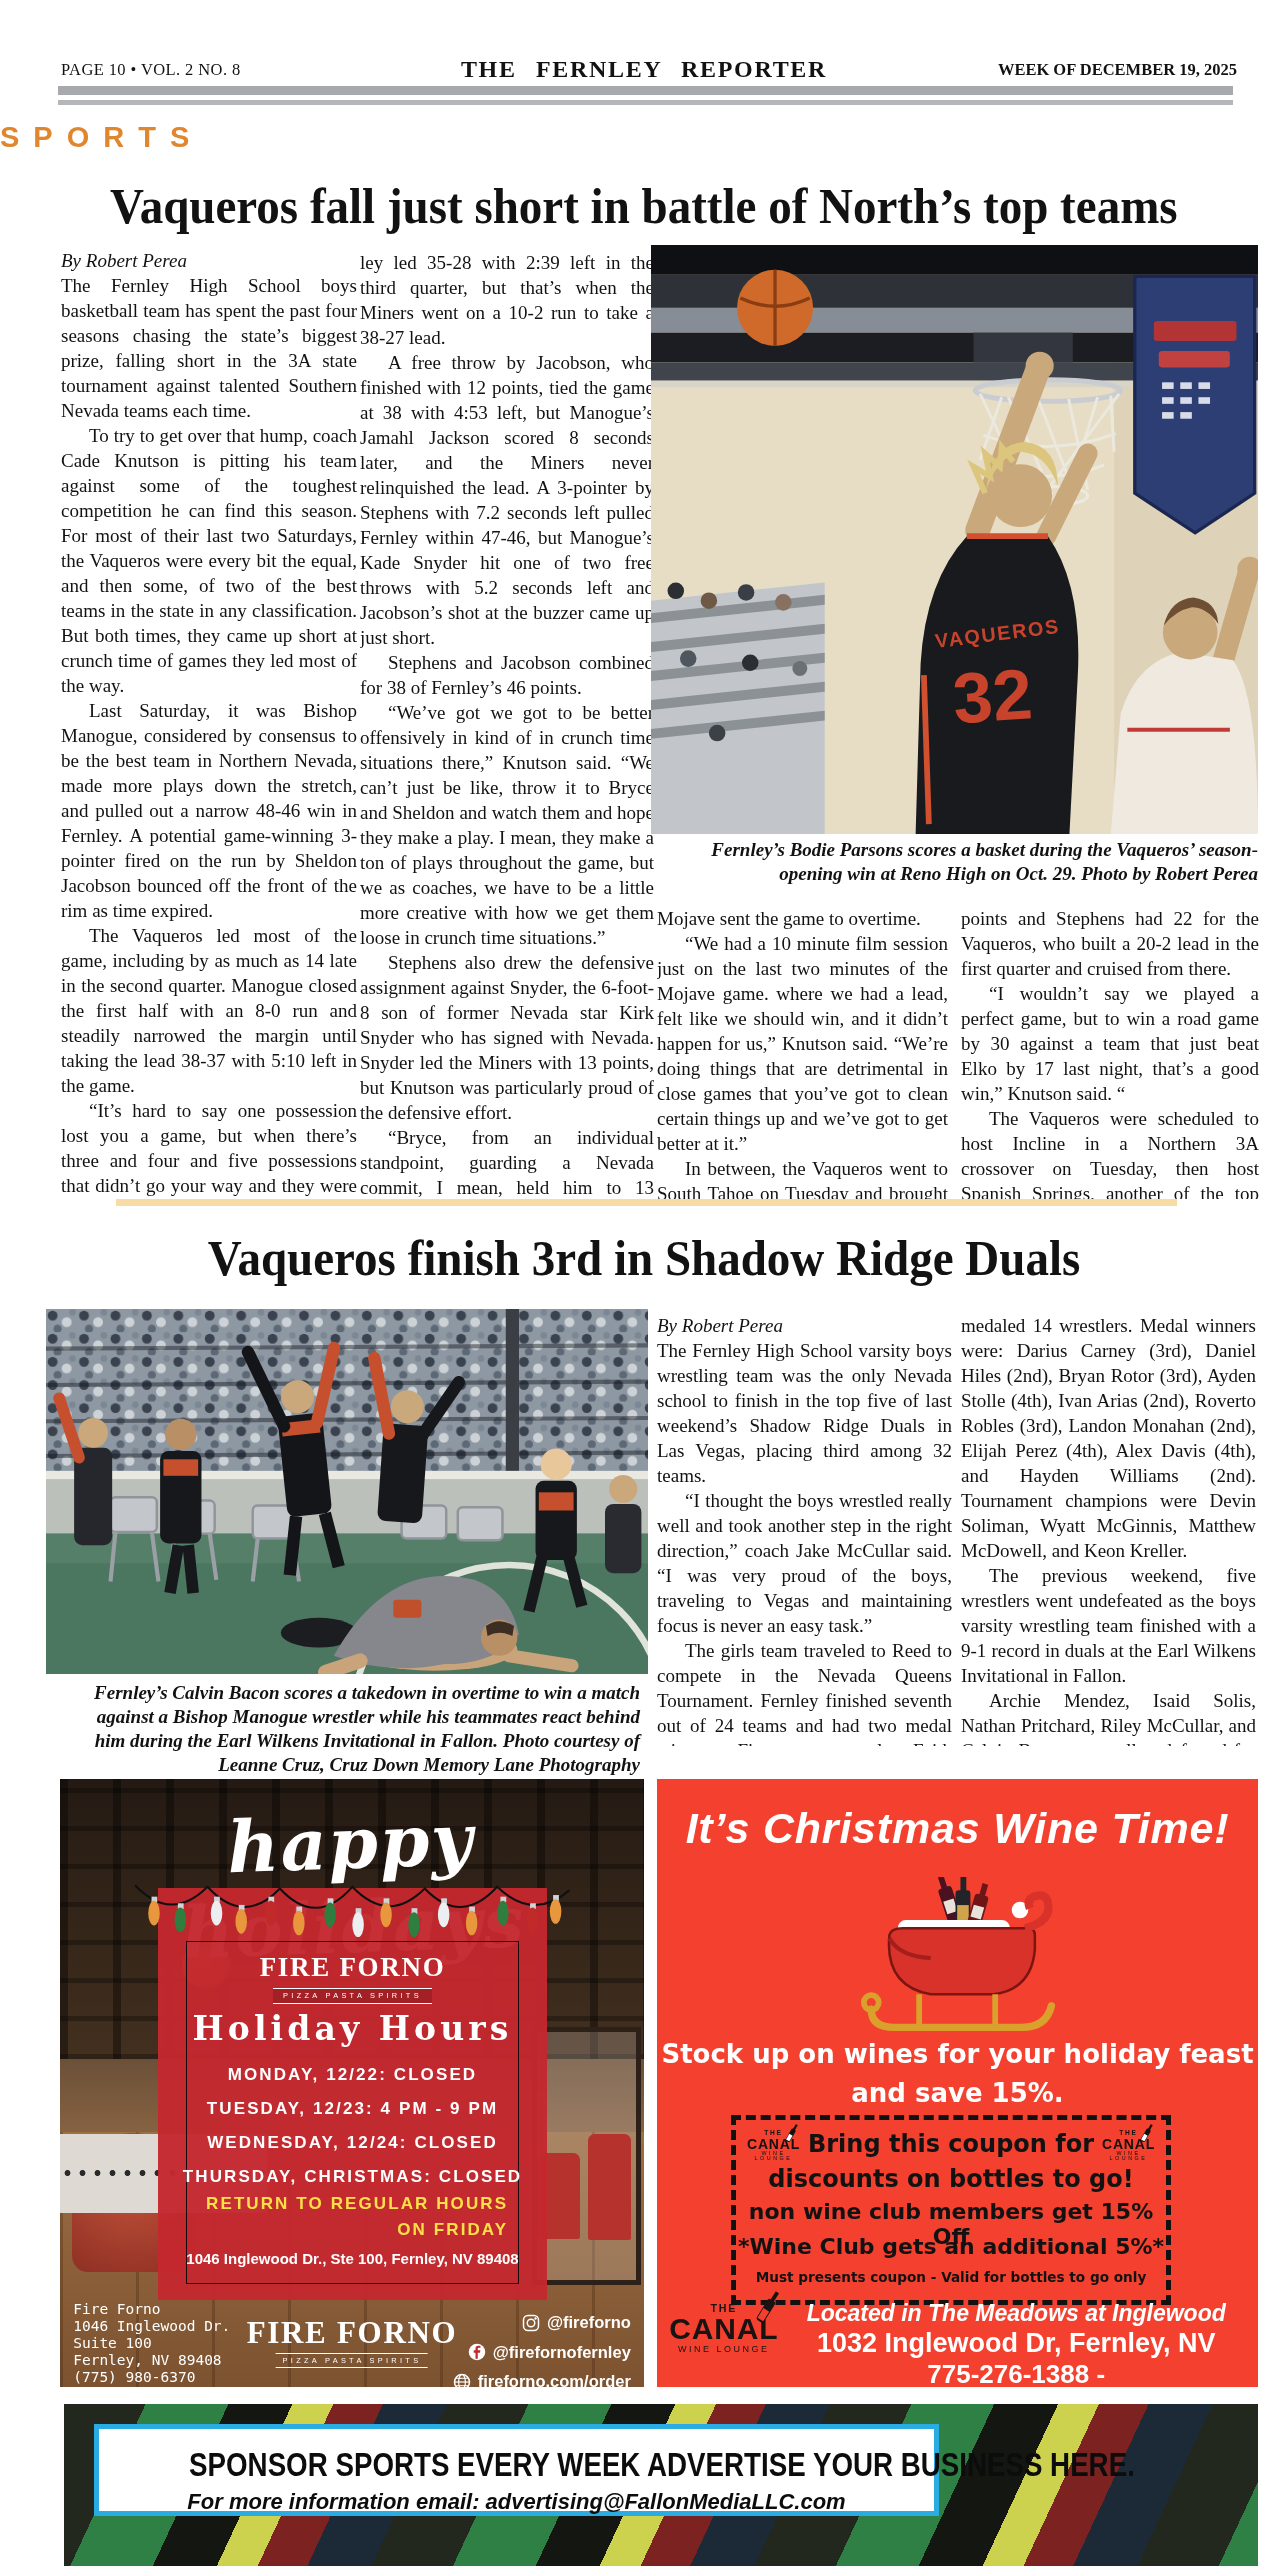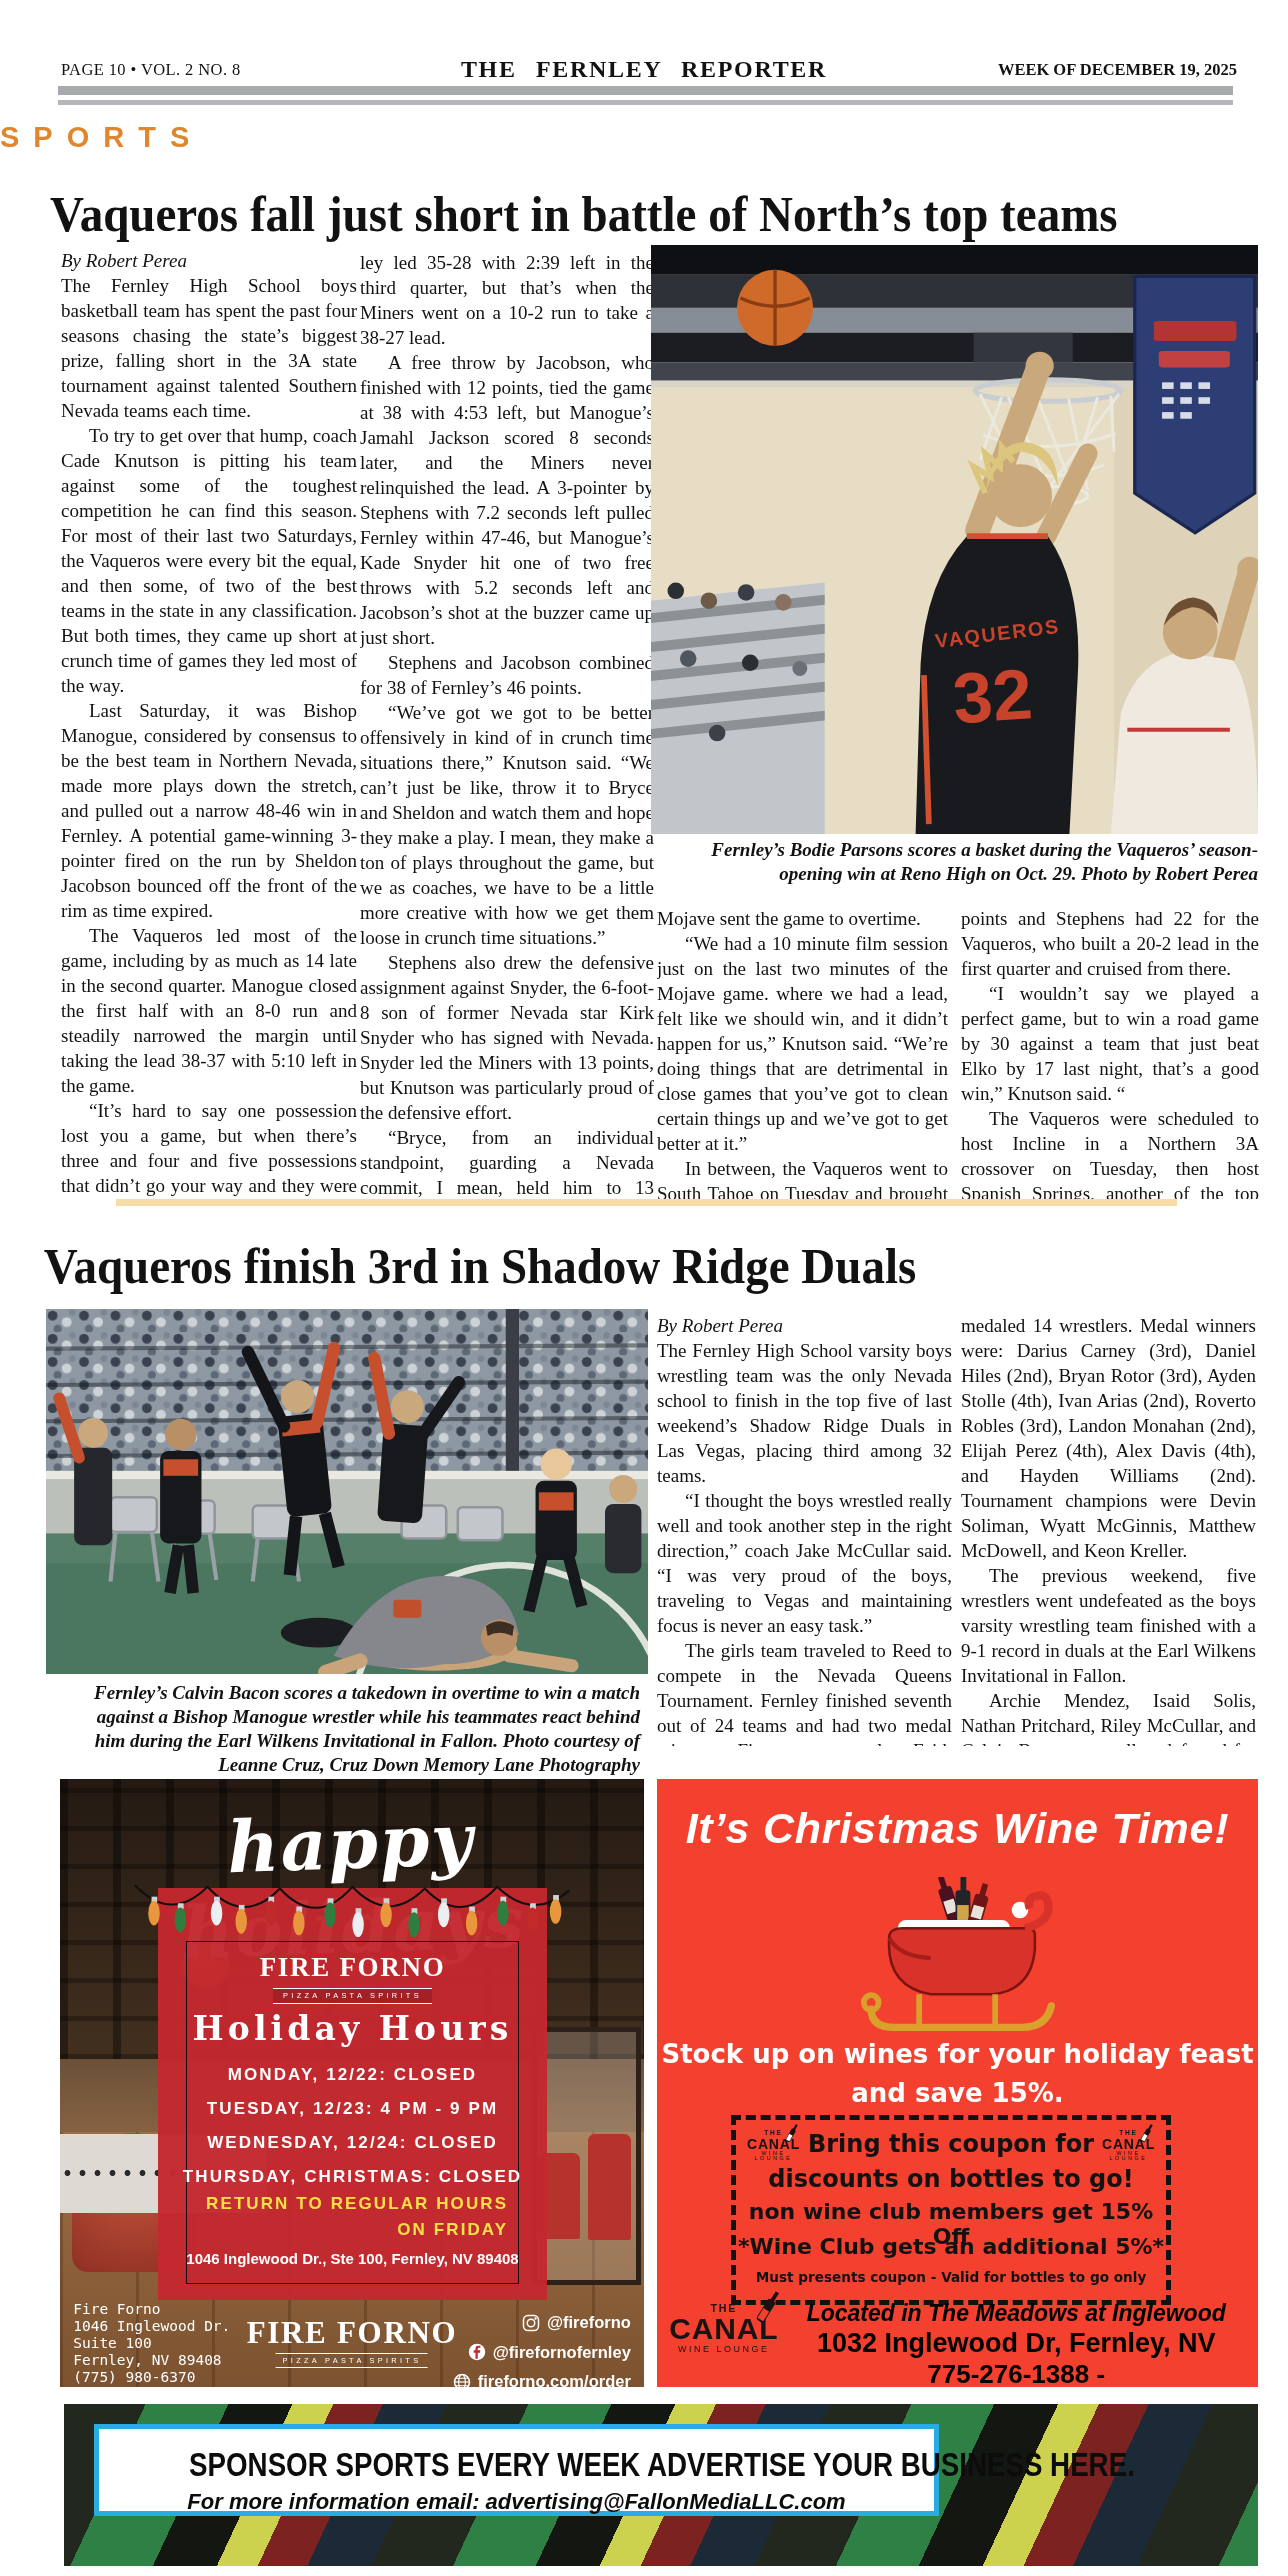--- a/index.html
+++ b/index.html
@@ -8,21 +8,21 @@
   .abs{position:absolute;}
 
   
   .hdr-left{left:61px;top:60px;font-size:16.5px;font-weight:400;letter-spacing:0.4px;}
   .hdr-center{left:0;right:0;top:56px;text-align:center;font-size:24px;font-weight:700;letter-spacing:1.7px;word-spacing:11.6px;}
   .hdr-right{right:51px;top:60px;font-size:16.5px;font-weight:700;}
   .rule-thick{left:58px;right:55px;top:86px;height:9px;background:#a7a9ac;}
   .rule-thin{left:58px;right:55px;top:100px;height:5px;background:#b4b6b9;}
   .section-label{left:0;right:0;top:121px;text-align:left;color:#e0862f;
         font-family:"Liberation Sans",sans-serif;font-weight:700;font-size:29px;letter-spacing:14px;}
-  h1.headline,h2.headline{position:absolute;left:0;right:0;margin:16px;text-align:left;font-weight:700;line-height:1.04;}
+  h1.headline,h2.headline{position:absolute;left:0;right:0;margin:8px;text-align:center;font-weight:700;line-height:1.04;}
   h1.headline{top:172px;font-size:50px;}
   h2.headline{top:1224px;font-size:50px;}
   h1.headline span,h2.headline span{display:inline-block;transform:scaleX(.94);transform-origin:center;white-space:nowrap;}
 
   
   .col{position:absolute;overflow:hidden;}
   .col p{margin:0;font-size:19px;line-height:25px;text-align:justify;}
   .col p.ind{text-indent:28px;}
   .byline{font-style:italic;font-size:20.7px;margin:0 0 15.7px 0;text-align:left;}
   .byline2{font-style:italic;font-size:20.7px;margin:0 0 20px 0;text-align:left;}
@@ -117,21 +117,21 @@
   .canal-logo .name{font-family:"Liberation Sans",sans-serif;font-weight:700;letter-spacing:0.8px;position:relative;}
   .canal-logo .sub{font-family:"Liberation Sans",sans-serif;letter-spacing:2.5px;}
   .canal-logo svg{position:absolute;}
   .cl-mini{width:55px;top:10px;}
   .cl-mini .the{font-size:6.6px;} .cl-mini .name{font-size:14px;} .cl-mini .sub{font-size:5.4px;}
   .cl-mini svg{width:16.5px;height:21.5px;right:1.7px;top:-13.2px;transform:rotate(30deg);}
   .cl-left{left:10px;} .cl-right{right:10px;}
   .cl-big{left:8.3px;top:524px;width:117px;color:#1a1313;}
   .cl-big .the{font-size:10.7px;} .cl-big .name{font-size:30px;} .cl-big .sub{font-size:9px;margin-top:1.7px;}
   .cl-big svg{width:28px;height:38px;right:1.7px;top:-25px;transform:rotate(32deg);}
-  .cw-loc{left:124px;right:6.6px;text-align:center;color:#000000;font-family:"Liberation Sans",sans-serif;}
+  .cw-loc{left:124px;right:6.6px;text-align:center;color:#ffffff;font-family:"Liberation Sans",sans-serif;}
   .cw-loc1{top:521px;font-style:italic;font-weight:700;font-size:23px;}
   .cw-loc2{top:549px;font-weight:700;font-size:27px;}
   .cw-loc3{top:580px;font-weight:700;font-size:26px;}
 
   
   .banner{left:64px;top:2404px;width:1194px;height:162px;
       background:
         repeating-linear-gradient(115deg,#23281f 0 74px,#2e8044 74px 149px,#141611 149px 207px,#cdd24e 207px 244px,#7c2220 244px 289px,#1c2a38 289px 347px);}
   .banner-box{position:absolute;left:30px;top:20px;width:845px;height:92px;background:#fff;
       border:5.8px solid #2aabe2;box-sizing:border-box;text-align:center;}

